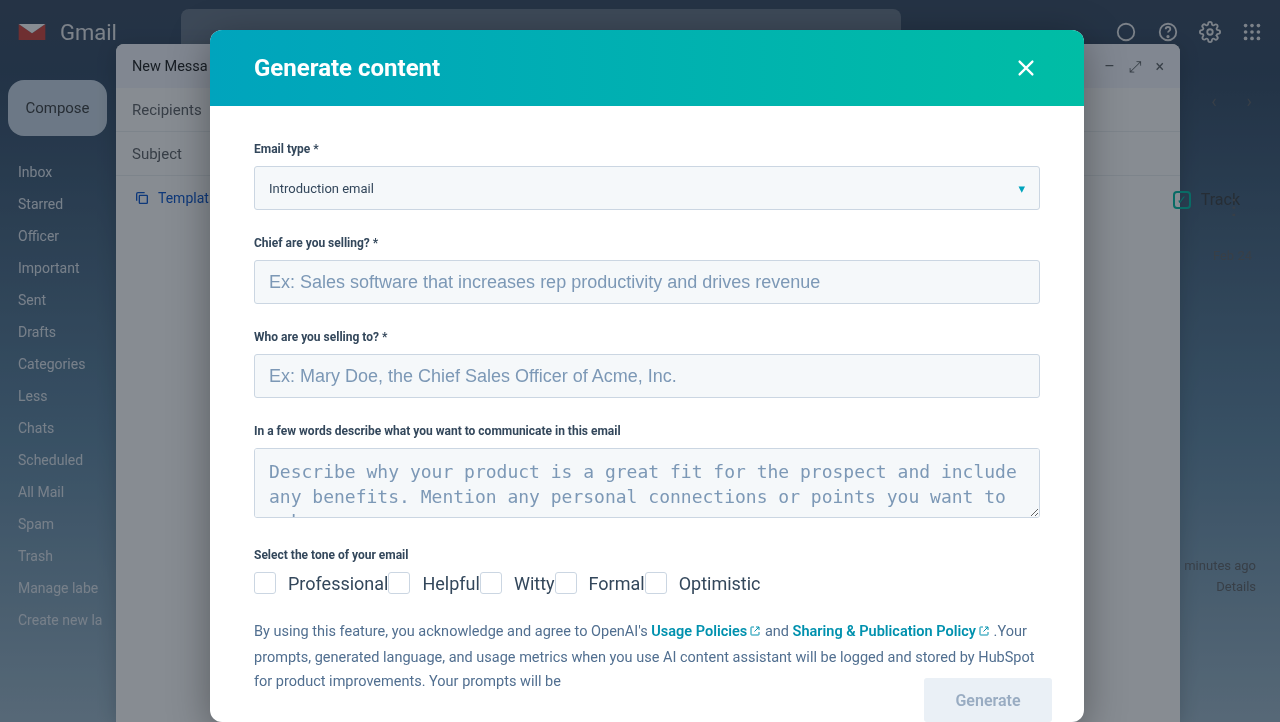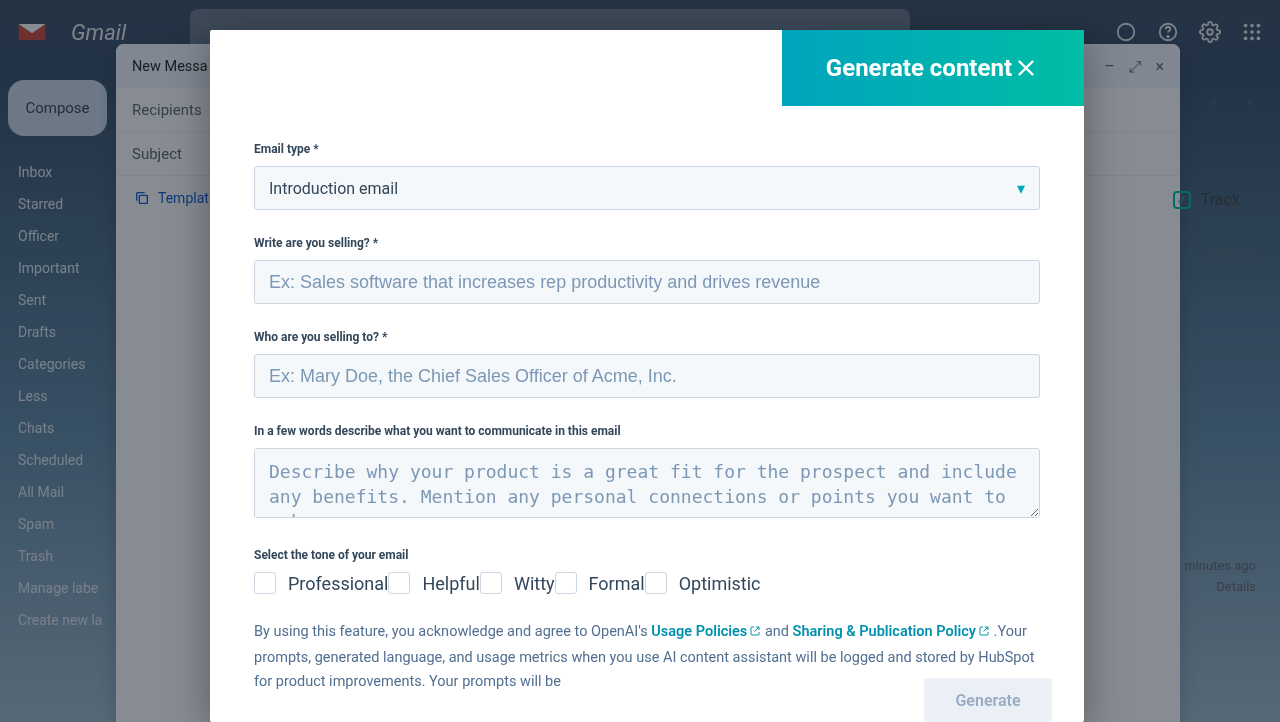--- a/index.html
+++ b/index.html
@@ -9,21 +9,21 @@
   
   .gmail-bg {
     position: absolute; inset: 0;
     filter: brightness(0.9);
     background: linear-gradient(180deg,#3a4b63 0%, #344b66 10%, #5f86a2 60%, #9db7c9 100%);
   }
   .gmail-header {
     position: absolute; top:0; left:0; right:0; height:64px;
     display:flex; align-items:center; padding:0 16px; gap:24px;
   }
-  .gmail-logo { display:flex; align-items:center; gap:23px; color:#e8eaed; font-size:22px;font-style:italic; }
+  .gmail-logo { display:flex; align-items:center; gap:12px; color:#e8eaed; font-size:22px; }
   .gmail-logo svg { width:32px; height:32px; }
   .gmail-search {
     flex:0 0 720px; height:46px; margin-left:40px;
     background: rgba(255,255,255,0.25); border-radius:8px;
   }
   .gmail-header-right { margin-left:auto; display:flex; align-items:center; gap:18px; }
   .hdr-icon { width:24px; height:24px; color:#e8eaed; display:flex; align-items:center; justify-content:center; }
   .hdr-icon svg { width:22px; height:22px; }
 
   .gmail-sidebar {
@@ -59,37 +59,37 @@
   .compose-tools svg { width:16px; height:16px; }
 
   
   .overlay {
     position:absolute; inset:0; background:rgba(20,30,45,0.45);
   }
 
   
   .modal {
     position:absolute; top:30px; left:210px; width:874px; height:692px;
-    background:#ffffff; border-radius:2px; box-shadow:0 10px 40px rgba(0,0,0,.35);
-    display:flex; flex-direction:column; overflow:hidden;align-items:flex-end;
+    background:#ffffff; border-radius:12px; box-shadow:0 10px 40px rgba(0,0,0,.35);
+    display:flex; flex-direction:column; overflow:hidden;
   }
   .modal-header {
     height:76px; flex-shrink: 0; background:linear-gradient(90deg,#00a4bd 0%, #00bda5 100%);
     display:flex; align-items:center; padding:0 44px; color:#fff;
   }
   .modal-title { font-size:24px; font-weight:700; }
   .modal-close { margin-left:auto; width:28px; height:28px; cursor:pointer; display:flex; align-items:center; justify-content:center; }
   .modal-close svg { width:22px; height:22px; stroke:#fff; }
 
   .modal-body { padding:36px 44px 0 44px; color:#33475b; overflow-y:auto; position:relative; flex:1; }
   .field { margin-bottom:26px; }
   .field-label { font-size:12px; font-weight:700; color:#33475b; margin-bottom:10px; display:block; }
   .select-box {
     width:100%; height:44px; border:1px solid #cbd6e2; border-radius:3px; background:#f5f8fa;
-    display:flex; align-items:center; padding:0 14px; font-size:16px; color:#33475b; position:relative;
+    display:flex; align-items:center; padding:0 14px; font-size:13px; color:#33475b; position:relative;
   }
   .select-box .caret { margin-left:auto; color:#00a4bd; }
   .text-input {
     width:100%; height:44px; border:1px solid #cbd6e2; border-radius:3px; background:#f5f8fa;
     padding:0 14px; font-size:18px; color:#33475b;
   }
   .text-input::placeholder { color:#7c98b6; }
   .textarea {
     width:100%; height:70px; border:1px solid #cbd6e2; border-radius:3px; background:#f5f8fa;
     padding:10px 14px; font-size:18px; color:#33475b; resize:vertical; line-height:1.4;
@@ -237,21 +237,21 @@
 
     <div class="field">
       <label class="field-label">Email type *</label>
       <div class="select-box">
         <span>Introduction email</span>
         <span class="caret">▾</span>
       </div>
     </div>
 
     <div class="field">
-      <label class="field-label">Write are you selling? *</label>
+      <label class="field-label">Chief are you selling? *</label>
       <input class="text-input" placeholder="Ex: Sales software that increases rep productivity and drives revenue" style="">
     </div>
 
     <div class="field">
       <label class="field-label">Who are you selling to? *</label>
       <input class="text-input" placeholder="Ex: Mary Doe, the Chief Sales Officer of Acme, Inc." style="">
     </div>
 
     <div class="field">
       <label class="field-label">In a few words describe what you want to communicate in this email</label>

